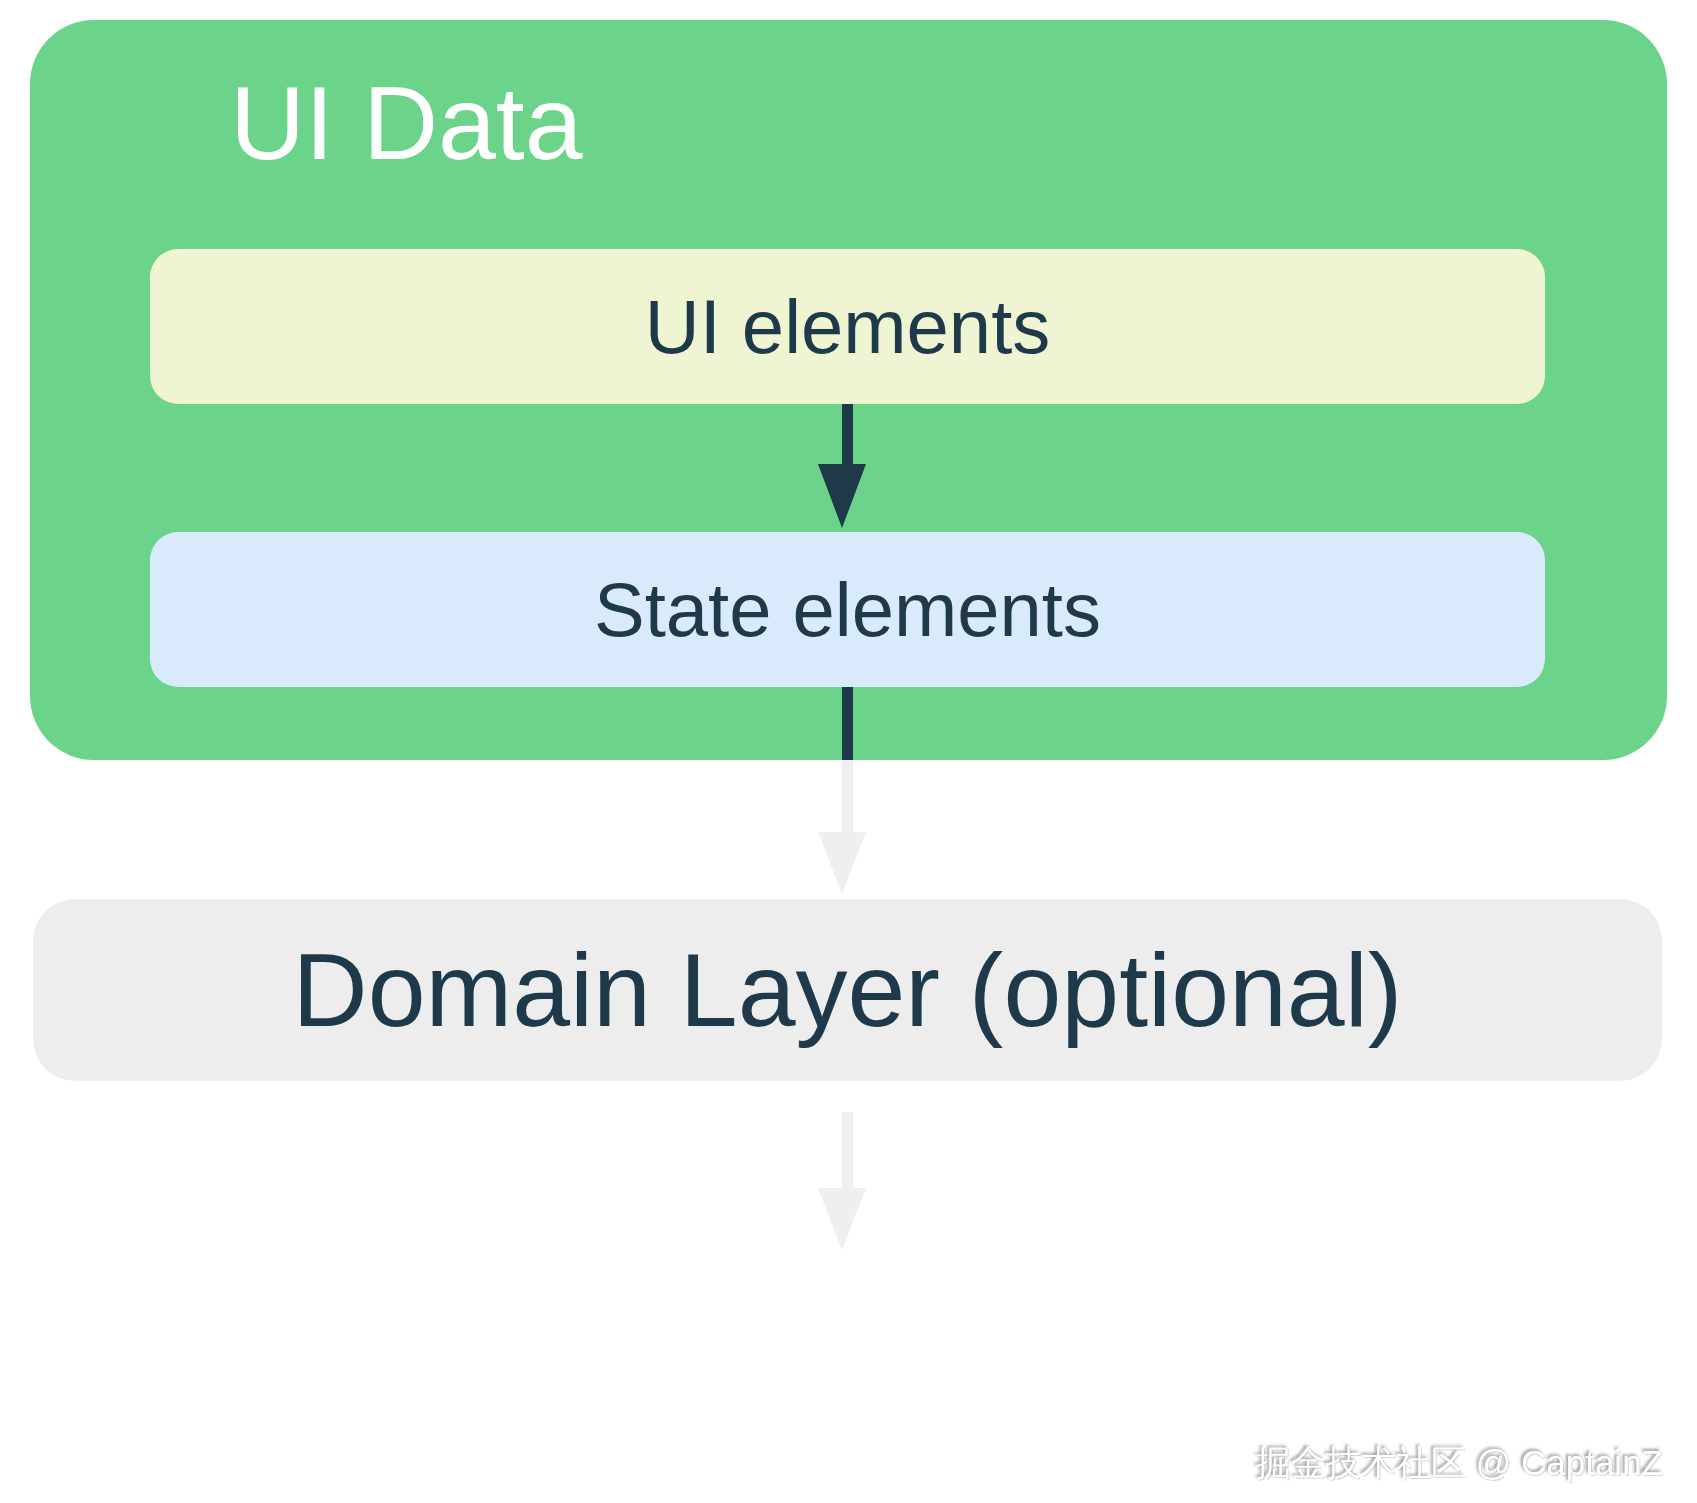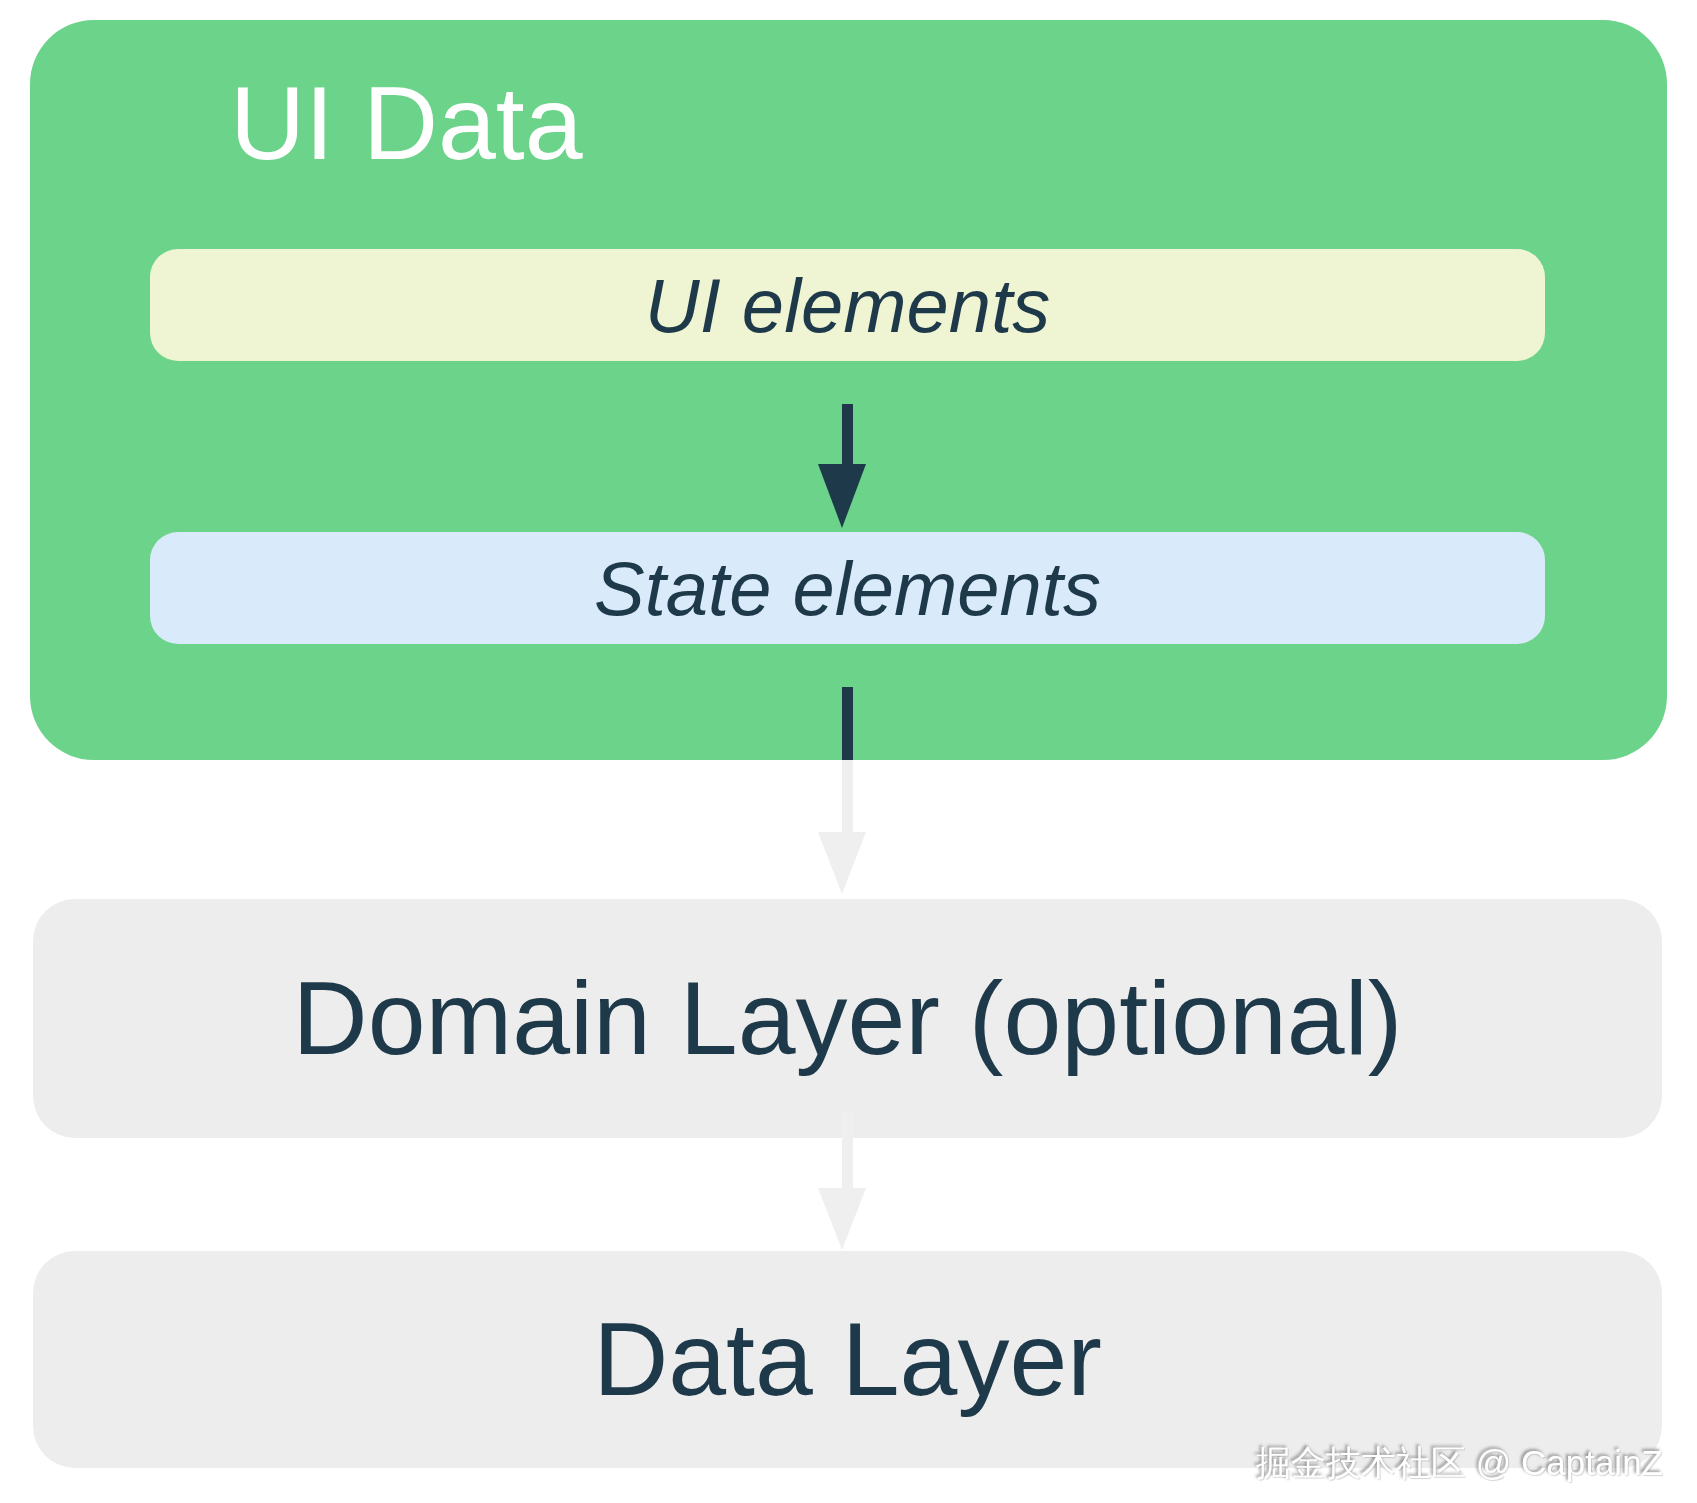--- a/index.html
+++ b/index.html
@@ -26,27 +26,26 @@
     left: 200px; top: 44px;
     font-size: 104px;
     line-height: 1.15;
     color: #ffffff;
     white-space: nowrap;
   }
 
   .inner-box {
     position: absolute;
     left: 120px;
-    width: 1395px; height: 112px;
+    width: 1395px; height: 155px;
     border-radius: 28px;
     display: flex; align-items: center; justify-content: center;
     font-size: 76px;
     color: var(--navy, #1E394A);
     white-space: nowrap;
-    font-style: italic;
   }
   .ui-elements-box  { top: 229px; background: var(--pale-yellow, #EFF5D3); }
   .state-holders-box{ top: 512px; background: var(--light-blue, #D9EAFB); }
 
   
   .stem { position: absolute; width: 11px; }
   .stem-navy { background: var(--navy, #1E394A); }
   .stem-gray { background: var(--arrow-gray, #EFEFEF); }
   .head {
     position: absolute;
@@ -76,21 +75,21 @@
     position: absolute;
     left: 33px;
     width: 1629px;
     background: var(--light-gray, #EDEDED);
     border-radius: 42px;
     display: flex; align-items: center; justify-content: center;
     font-size: 104px;
     color: var(--navy, #1E394A);
     white-space: nowrap;
   }
-  .domain-layer-box { top: 899px;  height: 239px; }
+  .domain-layer-box { top: 899px;  height: 182px; }
   .data-layer-box   { top: 1251px; height: 217px; }
 
   
   .watermark {
     position: absolute;
     right: 34px; top: 1428px;
     font-size: 35px;
     color: #ffffff;
     text-shadow: -2px -2px 3px rgba(100,100,100,0.65), 1px 1px 1px rgba(140,140,140,0.35);
     white-space: nowrap;
@@ -123,19 +122,16 @@
   <div class="stem stem-gray arrow2-stem"></div>
   <div class="head head-gray arrow2-head"></div>
 
   <div class="layer-box domain-layer-box">
     <span>Domain Layer (optional)</span>
   </div>
 
   <div class="stem stem-gray arrow3-stem"></div>
   <div class="head head-gray arrow3-head"></div>
 
-  <div class="layer-box data-layer-box">
-    <span>Data Layer</span>
-  </div>
 
   <div class="watermark">掘金技术社区 @ CaptainZ</div>
 
 </div>
 
 </body></html>

